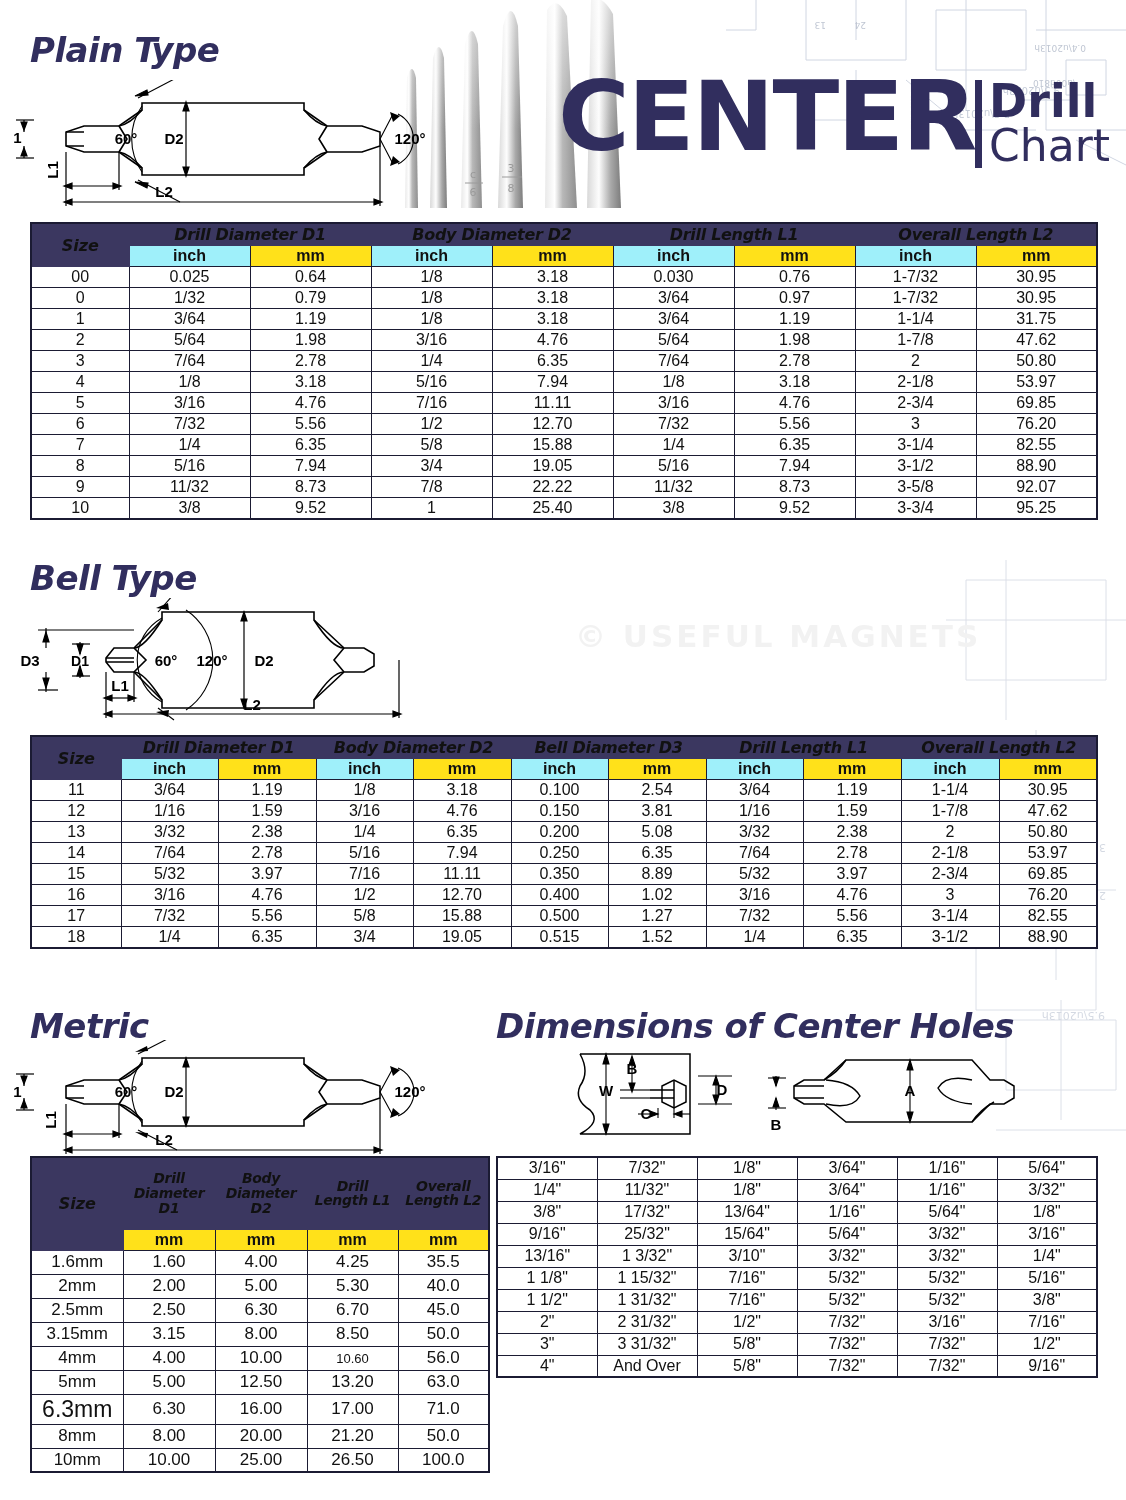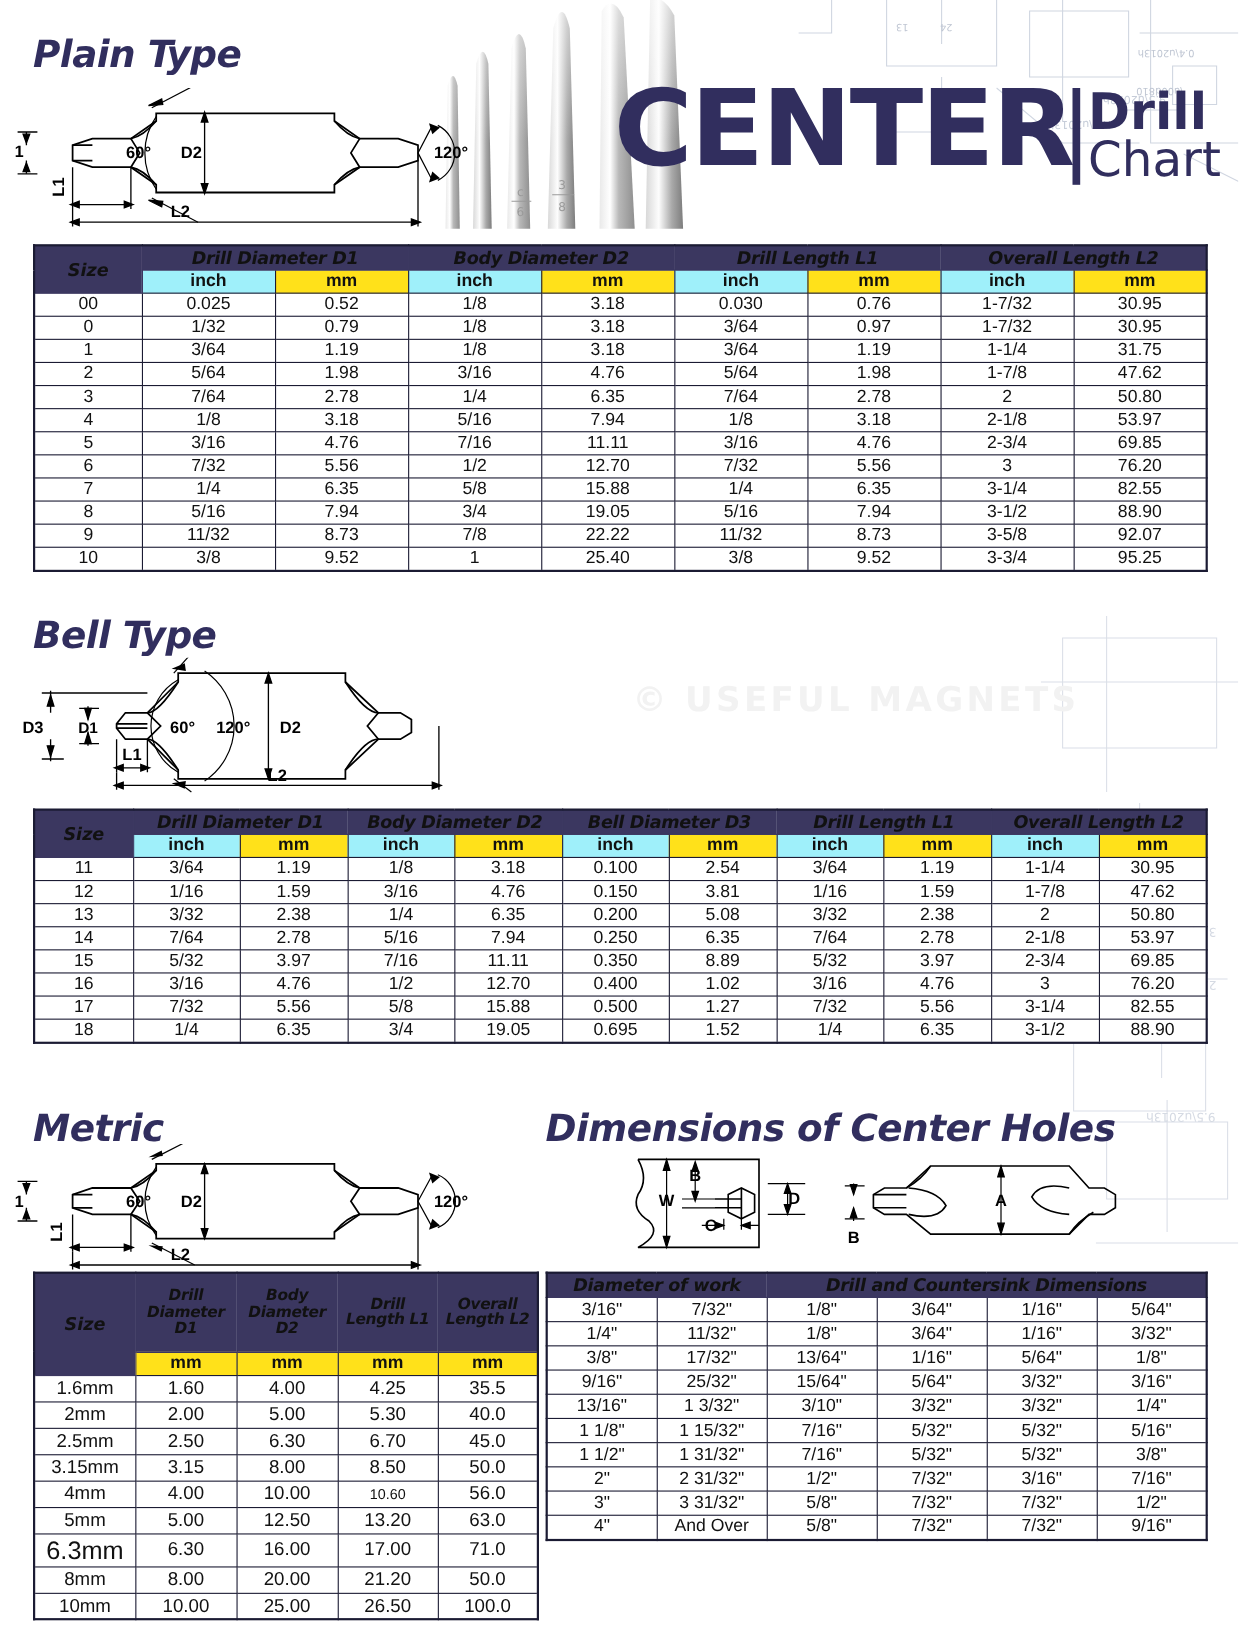--- a/index.html
+++ b/index.html
@@ -315,21 +315,21 @@
         <th class="hdr-inch">inch</th>
         <th class="hdr-mm">mm</th>
         <th class="hdr-inch">inch</th>
         <th class="hdr-mm">mm</th>
       </tr>
   </thead>
   <tbody id="plain-body">
       <tr>
         <td style="height: 21px;">00</td>
         <td style="height: 21px;">0.025</td>
-        <td style="height: 21px;">0.52</td>
+        <td style="height: 21px;">0.64</td>
         <td style="height: 21px;">1/8</td>
         <td style="height: 21px;">3.18</td>
         <td style="height: 21px;">0.030</td>
         <td style="height: 21px;">0.76</td>
         <td style="height: 21px;">1-7/32</td>
         <td style="height: 21px;">30.95</td>
       </tr>
       <tr>
         <td style="height: 21px;">0</td>
         <td style="height: 21px;">1/32</td>
@@ -649,21 +649,21 @@
         <td style="height: 21px;">5.56</td>
         <td style="height: 21px;">3-1/4</td>
         <td style="height: 21px;">82.55</td>
       </tr>
       <tr>
         <td style="height: 21px;">18</td>
         <td style="height: 21px;">1/4</td>
         <td style="height: 21px;">6.35</td>
         <td style="height: 21px;">3/4</td>
         <td style="height: 21px;">19.05</td>
-        <td style="height: 21px;">0.695</td>
+        <td style="height: 21px;">0.515</td>
         <td style="height: 21px; text-align: center;">1.52</td>
         <td style="height: 21px;">1/4</td>
         <td style="height: 21px;">6.35</td>
         <td style="height: 21px;">3-1/2</td>
         <td style="height: 21px;">88.90</td>
       </tr>
     </tbody>
 </table>
 
 <div style="position:absolute;left:30px;top:1006px;z-index:3;" class="section-title">Metric</div>
@@ -894,24 +894,20 @@
 <table class="tbl" id="holes-table" style="position:absolute;left:496px;top:1156px;width:600px;z-index:4;">
   <colgroup>
     <col style="width:100px">
       <col style="width:100px">
       <col style="width:100px">
     <col style="width:100px">
       <col style="width:100px">
       <col style="width:100px">
   </colgroup>
   <thead>
-    <tr>
-      <th class="hdr-group" colspan="2">Diameter of work</th>
-      <th class="hdr-group" colspan="4">Drill and Countersink Dimensions</th>
-    </tr>
   </thead>
   <tbody id="holes-body">
       <tr>
         <td style="height: 22px; font-size: 16px;">3/16"</td>
         <td style="height: 22px; font-size: 16px;">7/32"</td>
         <td style="height: 22px; font-size: 16px;">1/8"</td>
         <td style="height: 22px; font-size: 16px;">3/64"</td>
         <td style="height: 22px; font-size: 16px;">1/16"</td>
         <td style="height: 22px; font-size: 16px;">5/64"</td>
       </tr>

